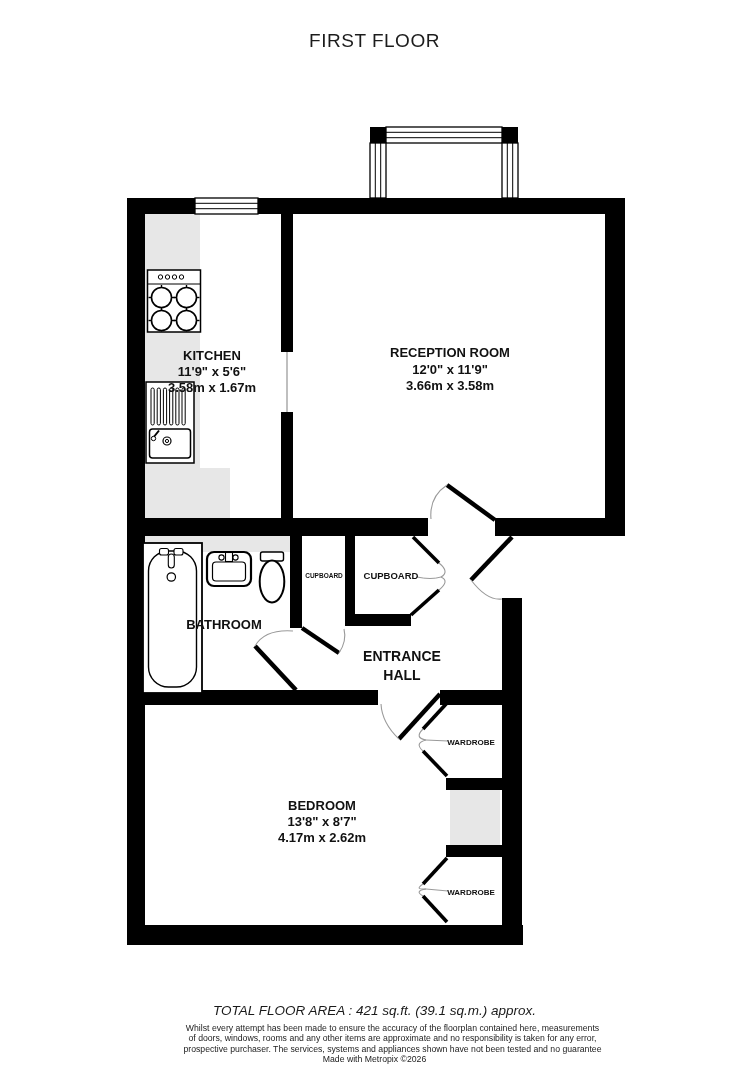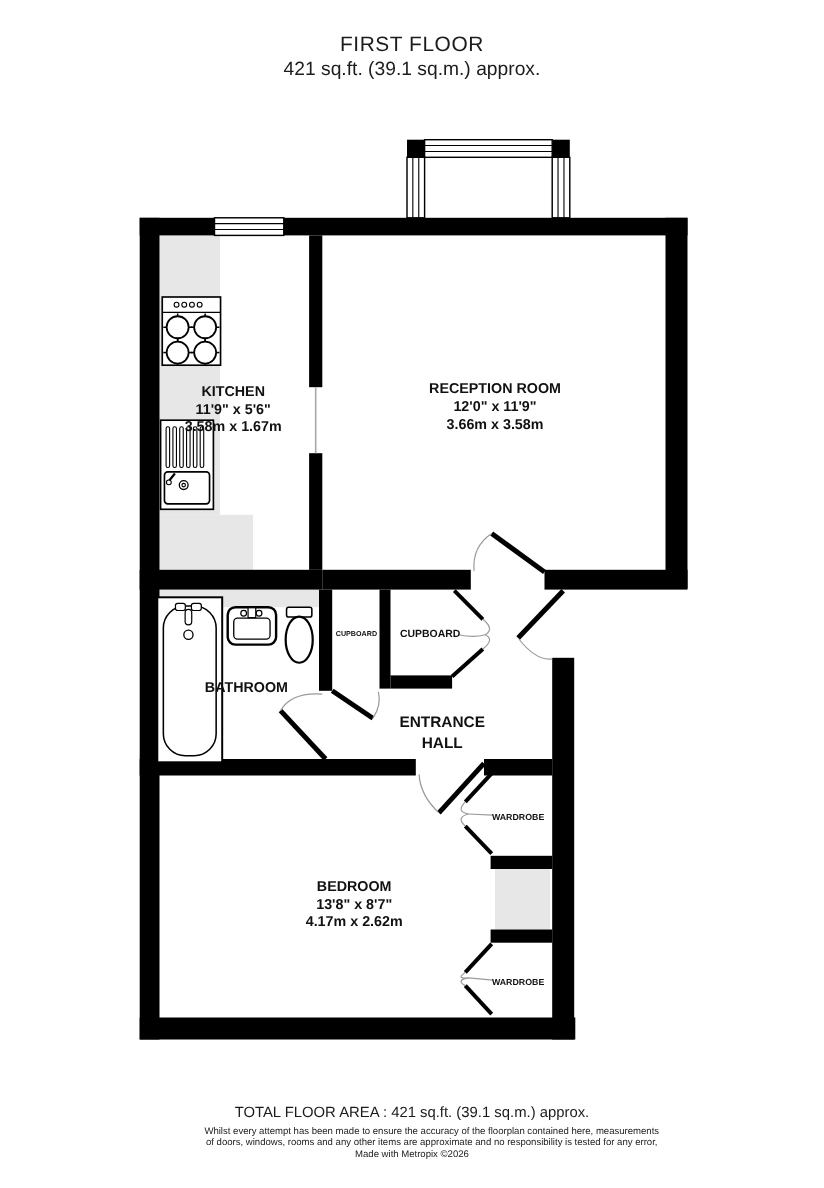--- a/index.html
+++ b/index.html
@@ -20,32 +20,31 @@
   .arc{stroke:#9a9a9a;stroke-width:1.1px;fill:none;}
   .leader{stroke:#9a9a9a;stroke-width:1px;fill:none;}
   .fx{fill:#ffffff;stroke:#000000;}
   .room-name,.room-dim{font-family:"Liberation Sans",sans-serif;font-weight:bold;font-size:13px;fill:#111111;}
   .hall-name{font-family:"Liberation Sans",sans-serif;font-weight:bold;font-size:14px;fill:#111111;}
   .cup-small{font-family:"Liberation Sans",sans-serif;font-weight:bold;font-size:6.5px;fill:#111111;}
   .cup-big{font-family:"Liberation Sans",sans-serif;font-weight:bold;font-size:9.5px;fill:#111111;}
   .ward{font-family:"Liberation Sans",sans-serif;font-weight:bold;font-size:8px;fill:#111111;}
   text{text-anchor:middle;}
   .footer-block{position:absolute;left:0;top:1003px;width:749px;text-align:center;color:#1a1a1a;}
-  .total-line{font-size:13.5px;line-height:16px;margin-bottom:4px;}
+  .total-line{font-size:13.5px;line-height:16px;margin-bottom:4px;font-style:italic;}
   .disc-line{font-size:8.7px;line-height:10.3px;color:#222;padding-left:36px;}
   .credit-line{font-size:8.7px;line-height:10.3px;color:#222;}
 </style>
 </head>
 <body>
 
 <div class="page">
 
   <div class="title-block">
     <div class="title-line1">FIRST FLOOR</div>
-    <div class="title-line2">421 sq.ft. (39.1 sq.m.) approx.</div>
   </div>
 
   <svg class="plan" width="749" height="1080" viewBox="0 0 749 1080">
 
     <g>
       <rect class="gray" x="145" y="214" width="55" height="254"></rect>
       <rect class="gray" x="145" y="468" width="85" height="50"></rect>
       <rect class="gray" x="145" y="536" width="145" height="16"></rect>
       <rect class="gray" x="450" y="790" width="50" height="55"></rect>
     </g>
@@ -214,17 +213,18 @@
 
       <text class="room-name" x="322" y="810">BEDROOM</text>
       <text class="room-dim" x="322" y="826">13'8" x 8'7"</text>
       <text class="room-dim" x="322" y="842">4.17m x 2.62m</text>
     </g>
   </svg>
 
   <div class="footer-block">
     <div class="total-line">TOTAL FLOOR AREA : 421 sq.ft. (39.1 sq.m.) approx.</div>
     <div class="disc-line">Whilst every attempt has been made to ensure the accuracy of the floorplan contained here, measurements</div>
-    <div class="disc-line">of doors, windows, rooms and any other items are approximate and no responsibility is tested for any error,</div>
+    <div class="disc-line">of doors, windows, rooms and any other items are approximate and no responsibility is taken for any error,</div>
+    <div class="disc-line">prospective purchaser. The services, systems and appliances shown have not been tested and no guarantee</div>
     <div class="credit-line">Made with Metropix ©2026</div>
   </div>
 
 </div>
 
 </body></html>

